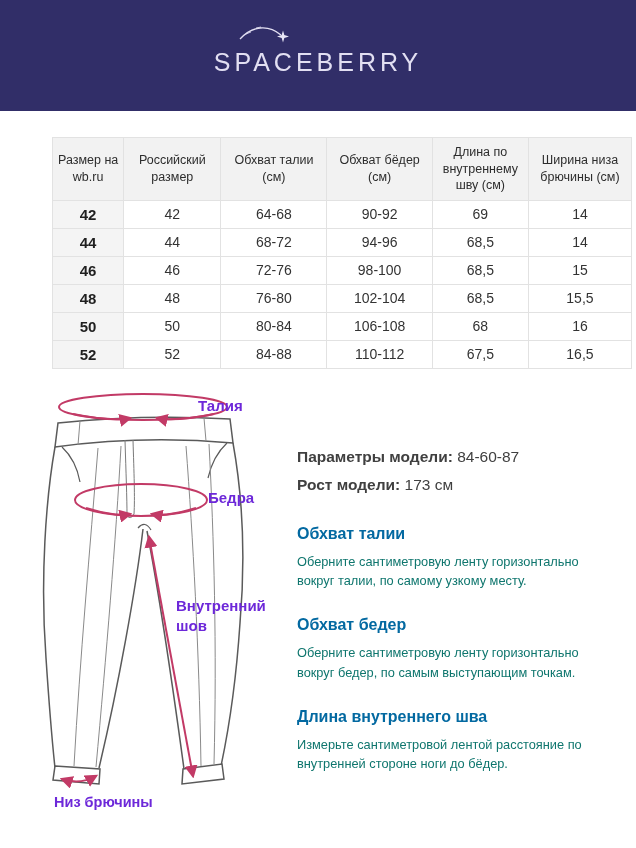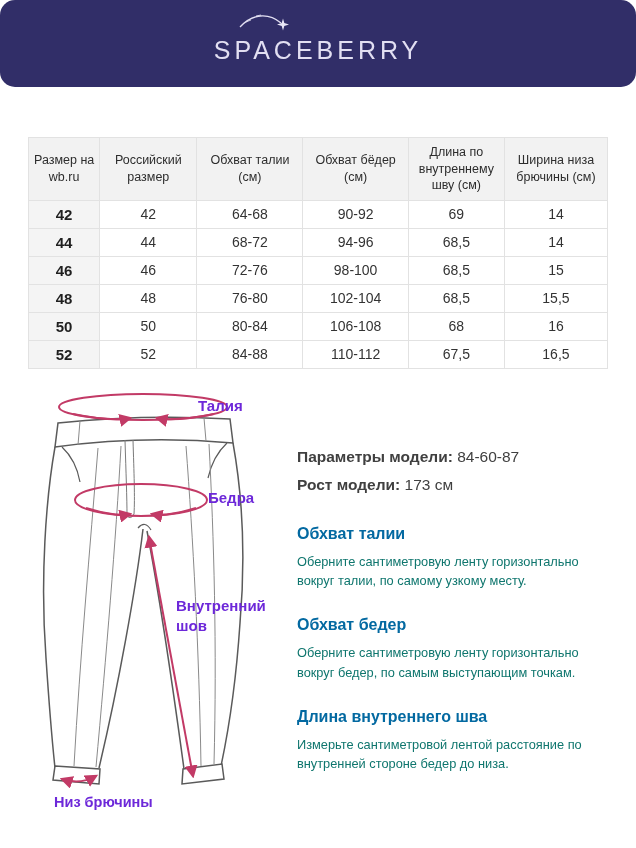--- a/index.html
+++ b/index.html
@@ -5,34 +5,34 @@
   * { margin:0; padding:0; box-sizing:border-box; }
   html,body { background:#ffffff; }
   #page {
     position:relative; width:636px; height:848px; margin:0 auto;
     background:#ffffff; overflow:hidden;
     font-family:"Liberation Sans", sans-serif; color:#222;
   }
 
   
   .header {
-    position:absolute; left:0; top:0; width:636px; height:87px;
-    background:#312e68; display:flex; align-items:center; justify-content:center;border-radius:15px;
+    position:absolute; left:0; top:0; width:636px; height:111px;
+    background:#312e68; display:flex; align-items:center; justify-content:center;
   }
   .logo { position:relative; padding-top:14px; }
   .logo-text {
     font-size:25px; letter-spacing:4px; font-weight:400;
     color:#e2dff2; white-space:nowrap;
   }
   .comet { position:absolute; left:24px; top:-12px; }
 
   
   .size-table-wrap { position:absolute; left:28px; top:137px; width:580px; }
   table.size-table {
-    width:100%; border-collapse:collapse; table-layout:fixed;
+    width:100%; border-collapse:collapse; table-layout:fixed;margin-left:24px;
   }
   .size-table th, .size-table td {
     border:1px solid #e2e2e2; text-align:center; vertical-align:middle;
   }
   .size-table th {
     background:#f2f2f2; font-weight:400; font-size:12.5px; line-height:1.32;
     color:#2d2d2d; height:57px; padding:6px 3px;
   }
   .size-table td {
     font-size:14px; color:#333; height:28px; background:#ffffff;
@@ -223,17 +223,17 @@
     <div class="guide-section">
       <div class="guide-title">Обхват талии</div>
       <div class="guide-text">Оберните сантиметровую ленту горизонтально вокруг талии, по самому узкому месту.</div>
     </div>
     <div class="guide-section">
       <div class="guide-title">Обхват бедер</div>
       <div class="guide-text">Оберните сантиметровую ленту горизонтально вокруг бедер, по самым выступающим точкам.</div>
     </div>
     <div class="guide-section">
       <div class="guide-title">Длина внутреннего шва</div>
-      <div class="guide-text">Измерьте сантиметровой лентой расстояние по внутренней стороне бедер до низа.</div>
+      <div class="guide-text">Измерьте сантиметровой лентой расстояние по внутренней стороне ноги до бёдер.</div>
     </div>
   </div>
 
 </div>
 
 </body></html>

